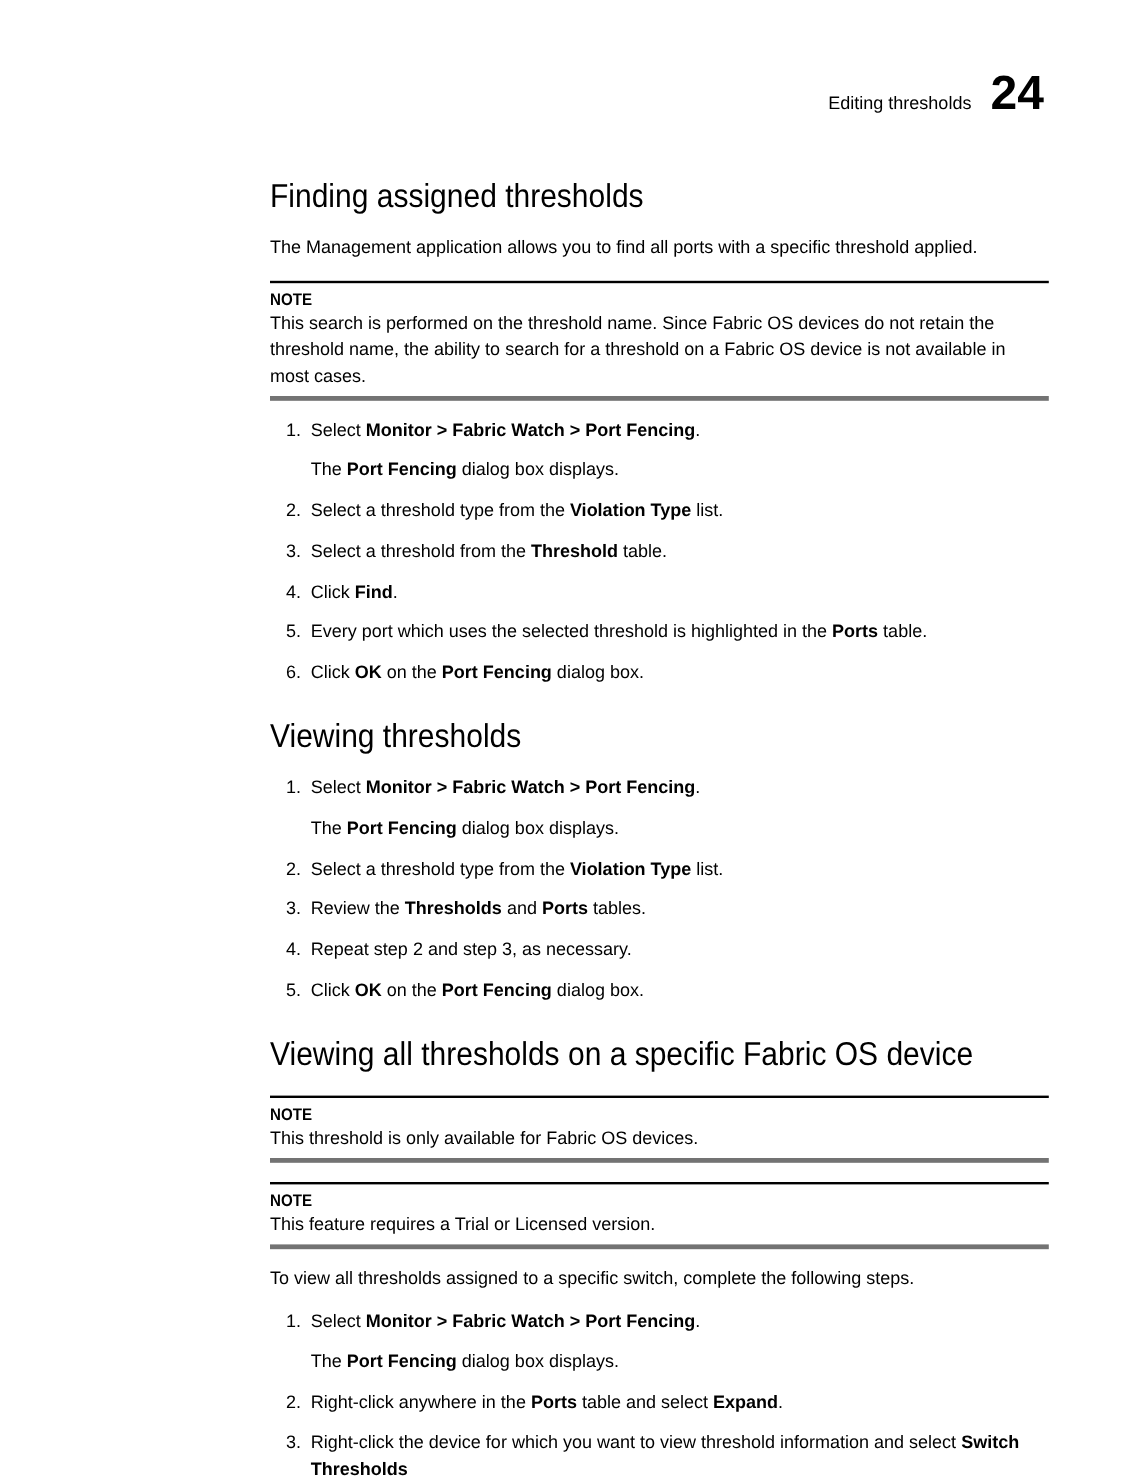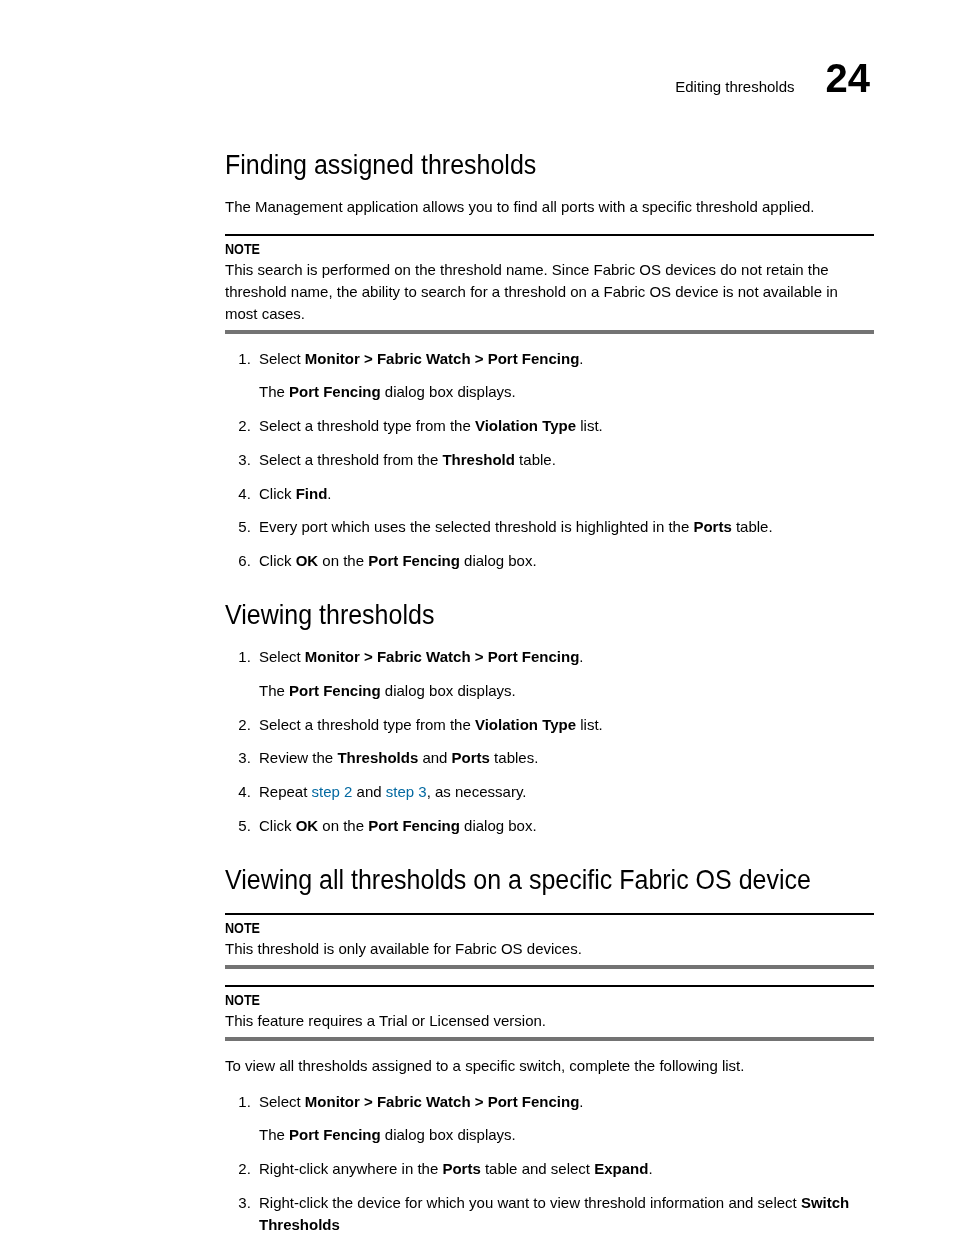--- a/index.html
+++ b/index.html
@@ -14,21 +14,21 @@
   .page {
     width: 954px;
     min-height: 1235px;
     box-sizing: border-box;
     padding: 58px 80px 60px 80px;
   }
   .running-head {
     display: flex;
     justify-content: flex-end;
     align-items: baseline;
-    gap: 31px;
+    gap: 16px;
     margin-bottom: 48px;
     padding-right: 4px;
   }
   .running-head .rh-text {
     font-size: 15px;
   }
   .running-head .rh-num {
     font-size: 40px;
     font-weight: bold;
     line-height: 1;
@@ -67,21 +67,21 @@
     padding-left: 30px;
   }
   ol.steps > li {
     padding-left: 4px;
     margin: 0 0 12px 0;
   }
   ol.steps > li .sub {
     margin: 12px 0 0 0;
   }
   .b { font-weight: bold; }
-  .link { color: #0369a1; text-align: center; }
+  .link { color: #000000; text-align: center; }
 </style>
 </head>
 <body>
 
 <div class="page">
   <div class="running-head">
     <span class="rh-text">Editing thresholds</span>
     <span class="rh-num">24</span>
   </div>
 
@@ -144,21 +144,21 @@
     <div class="note-block">
       <p class="note-label">NOTE</p>
       <p class="note-body">This threshold is only available for Fabric OS devices.</p>
     </div>
 
     <div class="note-block">
       <p class="note-label">NOTE</p>
       <p class="note-body">This feature requires a Trial or Licensed version.</p>
     </div>
 
-    <p>To view all thresholds assigned to a specific switch, complete the following list.</p>
+    <p>To view all thresholds assigned to a specific switch, complete the following steps.</p>
 
     <ol class="steps">
       <li>
         <span>Select </span><span class="b">Monitor &gt; Fabric Watch &gt; Port Fencing</span><span>.</span>
         <p class="sub"><span>The </span><span class="b">Port Fencing</span><span> dialog box displays.</span></p>
       </li>
       <li>
         <span>Right-click anywhere in the </span><span class="b">Ports</span><span> table and select </span><span class="b">Expand</span><span>.</span>
       </li>
       <li>

